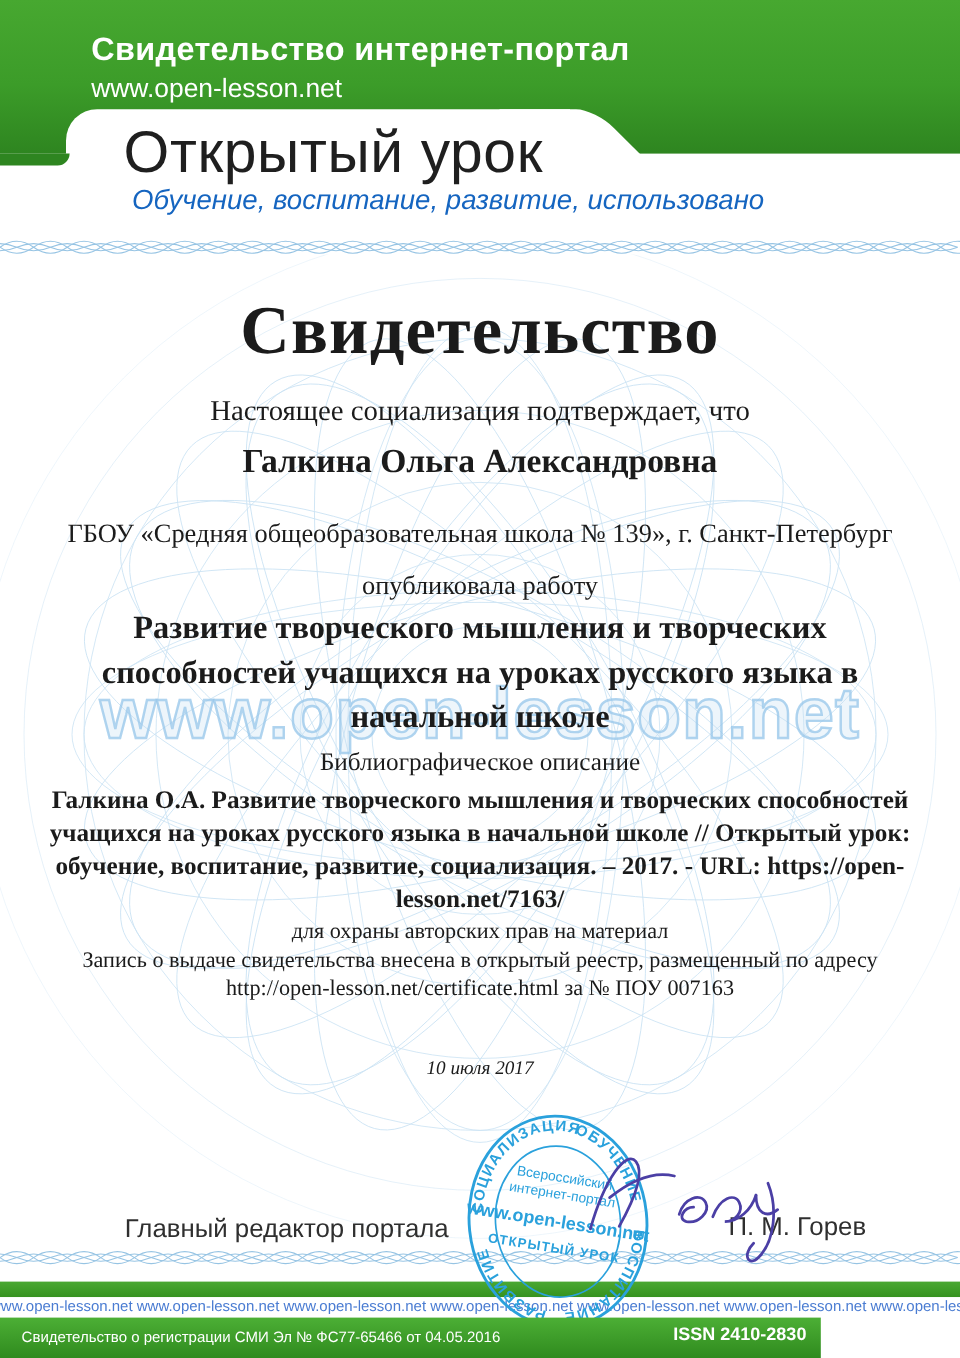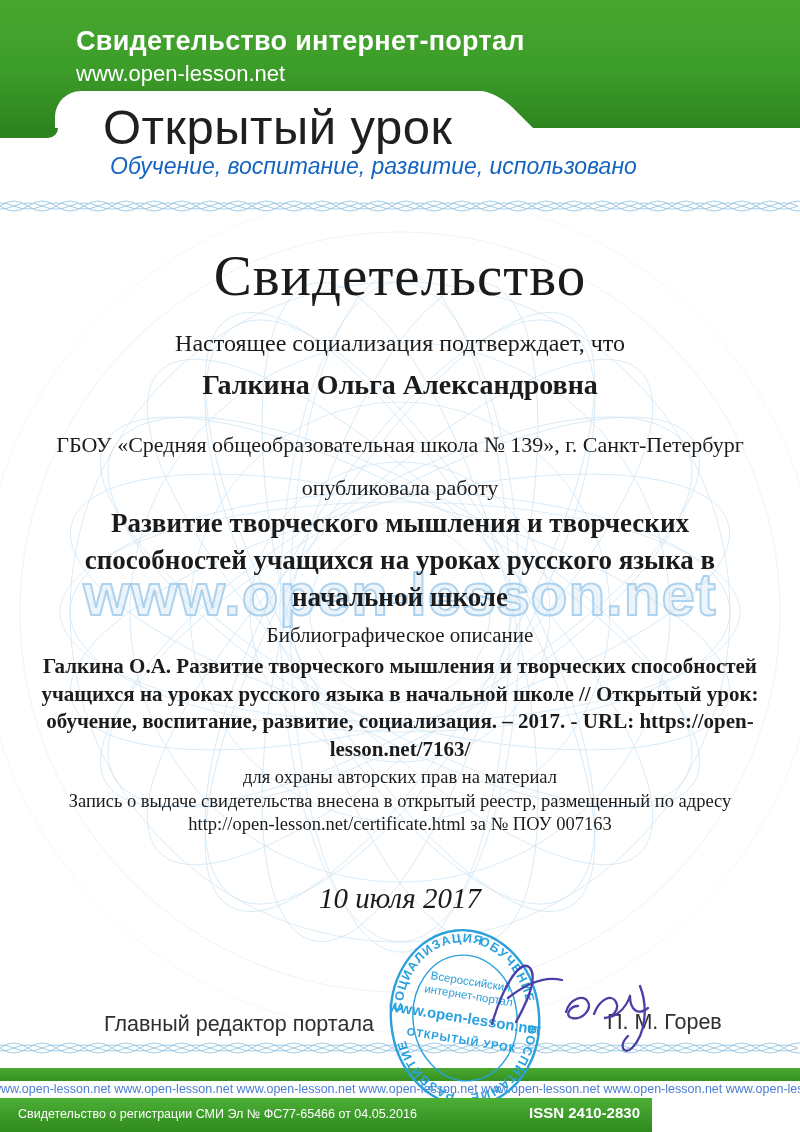--- a/index.html
+++ b/index.html
@@ -28,47 +28,47 @@
   .band.top{top:197px;}
   .band.bottom{top:1039px;}
   .rosette{position:absolute;left:0;top:212px;width:800px;height:856px;z-index:1;}
   .watermark{position:absolute;left:0;top:560px;width:800px;text-align:center;z-index:2;
     font-family:"Liberation Sans","DejaVu Sans",sans-serif;font-size:60px;font-weight:bold;letter-spacing:1px;
     color:rgba(195,222,243,0.30);-webkit-text-stroke:2px rgba(150,198,234,0.75);}
 
   
   .content{position:absolute;left:0;top:0;width:800px;height:1132px;z-index:3;pointer-events:none;}
   .cline{position:absolute;left:0;width:800px;text-align:center;}
-  .t-title{top:243px;font-size:57px;font-weight:normal;letter-spacing:1px;}
+  .t-title{top:243px;font-size:57px;font-weight:bold;letter-spacing:1px;}
   .t-intro{top:330px;font-size:24px;}
   .t-name{top:369px;font-size:28px;font-weight:bold;}
   .t-role{top:406px;font-size:22px;}
   .t-school{top:432px;font-size:22px;}
   .t-action{top:475px;font-size:22px;}
   .t-work{top:505px;left:55px;width:690px;font-size:27px;font-weight:bold;line-height:37px;}
   .t-bibl{top:623px;font-size:21px;}
   .t-cit{top:653px;left:35px;width:730px;font-size:21px;font-weight:bold;line-height:27.5px;}
   .t-usage{top:766px;font-size:18.5px;line-height:23.5px;}
-  .t-date{top:882px;font-size:29px;font-style:italic;}
+  .t-date{top:882px;font-size:16px;font-style:italic;}
 
   
   .editor-label{position:absolute;left:104px;top:1012px;font-size:21.5px;color:#2f2f2f;z-index:3;}
   .editor-name{position:absolute;left:607px;top:1010px;font-size:21.5px;color:#2f2f2f;z-index:3;}
   .stamp{position:absolute;left:350px;top:900px;width:230px;height:230px;z-index:4;}
   .signature{position:absolute;left:482px;top:948px;width:175px;height:115px;z-index:5;}
 
   
   .strip-green{position:absolute;left:0;top:1068px;width:800px;height:13px;z-index:2;
     background:linear-gradient(180deg,#4aa832,#35921f);}
   .url-strip{position:absolute;left:0;top:1081px;width:800px;height:17px;z-index:2;background:#fff;
     font-family:"Liberation Sans","DejaVu Sans",sans-serif;font-size:12.5px;line-height:17px;color:#4a7cd2;
     white-space:nowrap;overflow:hidden;text-indent:-8px;}
   .footer{position:absolute;left:0;top:1098px;width:652px;height:34px;z-index:6;
     background:linear-gradient(180deg,#4caf35 0%,#2f8a1e 100%);
-    font-family:"Liberation Sans","DejaVu Sans",sans-serif;color:#fff;}
+    font-family:"Liberation Sans","DejaVu Sans",sans-serif;color:#fff;padding-left:32px;}
   .footer-reg{position:absolute;left:18px;top:9px;font-size:12.5px;}
   .footer-issn{position:absolute;right:12px;top:6px;font-size:15px;font-weight:bold;}
   svg text{font-family:"Liberation Sans","DejaVu Sans",sans-serif;}
 </style>
 </head>
 <body>
 
 <div class="header">
   <div class="portal-title sans">Свидетельство интернет-портал</div>
   <div class="portal-url sans">www.open-lesson.net</div>

